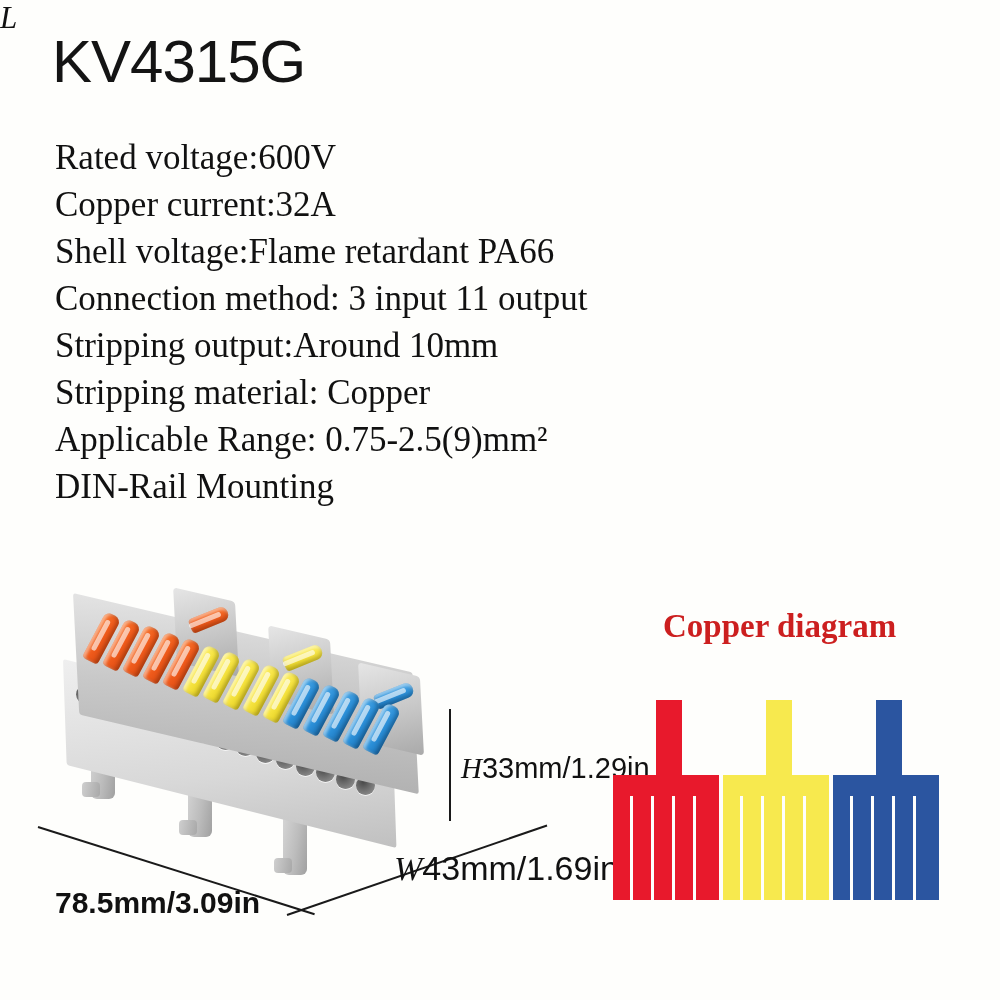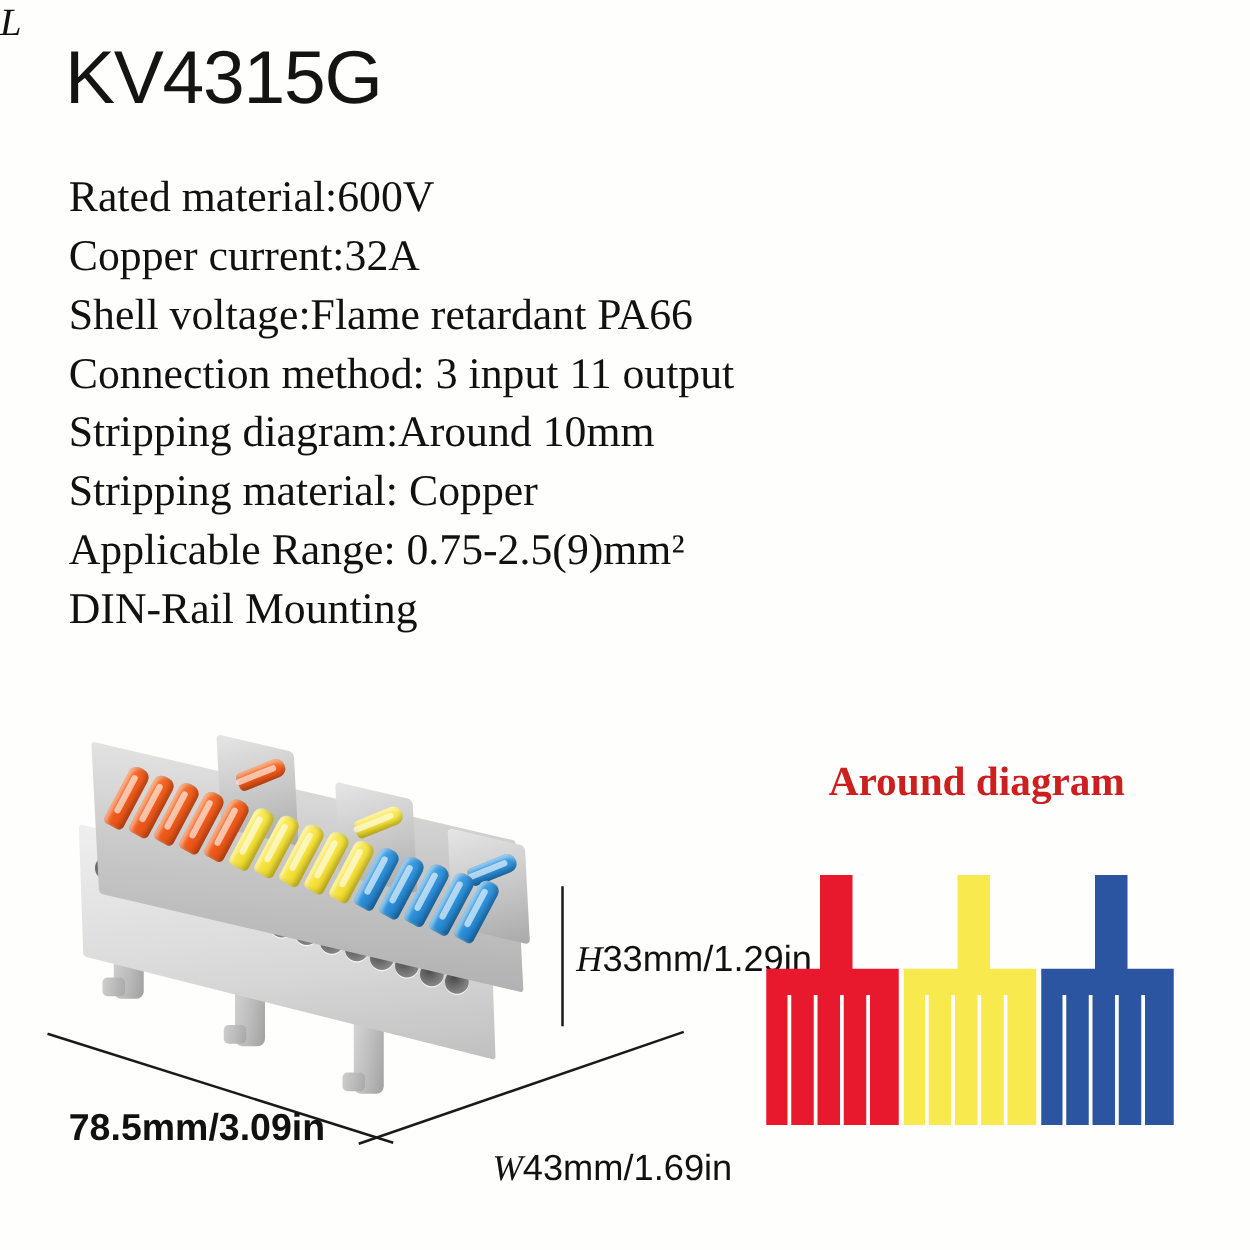--- a/index.html
+++ b/index.html
@@ -163,22 +163,22 @@
   }
   #label-h {
     left: 461px; top: 752px;
     font-size: 29px;
   }
   #label-h .ital, #label-w .ital, #label-l {
     font-family: "Liberation Serif", serif;
     font-style: italic;
   }
   #label-w {
-    left: 394px; top: 919px;
-    font-size: 29px;
+    left: 394px; top: 849px;
+    font-size: 34px;
   }
   #label-l {
     left: 143px; top: 845px;
     font-size: 31px;
     font-family: "Liberation Serif", serif;
     font-style: italic;
     color: #111;
   }
   #label-length {
     left: 55px; top: 886px;
@@ -231,25 +231,25 @@
   }
 </style>
 </head>
 <body>
 
 <div id="page">
 
   <div id="product-title">KV4315G</div>
 
   <div id="spec-list">
-    <div class="spec-line">Rated material:600V</div>
+    <div class="spec-line">Rated voltage:600V</div>
     <div class="spec-line">Copper current:32A</div>
     <div class="spec-line">Shell voltage:Flame retardant PA66</div>
     <div class="spec-line">Connection method: 3 input 11 output</div>
-    <div class="spec-line">Stripping diagram:Around 10mm</div>
+    <div class="spec-line">Stripping output:Around 10mm</div>
     <div class="spec-line">Stripping material: Copper</div>
     <div class="spec-line">Applicable Range: 0.75-2.5(9)mm²</div>
     <div class="spec-line">DIN-Rail Mounting</div>
   </div>
 
   <div id="product-photo">
 
     <div class="foot" style="left:36px; top:152px;"></div>
     <div class="foot" style="left:133px; top:190px;"></div>
     <div class="foot" style="left:228px; top:228px;"></div>
@@ -339,21 +339,21 @@
 
   <div class="dim-line" id="h-line"></div>
   <div class="dim-line" id="diag-left"></div>
   <div class="dim-line" id="diag-right"></div>
 
   <div class="dim-label" id="label-h"><span class="ital">H</span><span>33mm/1.29in</span></div>
   <div class="dim-label" id="label-w"><span class="ital">W</span><span>43mm/1.69in</span></div>
   <div id="label-l">L</div>
   <div class="dim-label" id="label-length">78.5mm/3.09in</div>
 
-  <div id="circuit-title">Around diagram</div>
+  <div id="circuit-title">Copper diagram</div>
 
   <div id="circuit-diagram">
 
     <div class="comb" style="left:0px; width:106px;">
       <div class="comb-body" style="background:#e8192c;"></div>
       <div class="comb-stem" style="left:43px; background:#e8192c;"></div>
       <div class="comb-slit" style="left:17px;"></div>
       <div class="comb-slit" style="left:38px;"></div>
       <div class="comb-slit" style="left:59px;"></div>
       <div class="comb-slit" style="left:80px;"></div>

